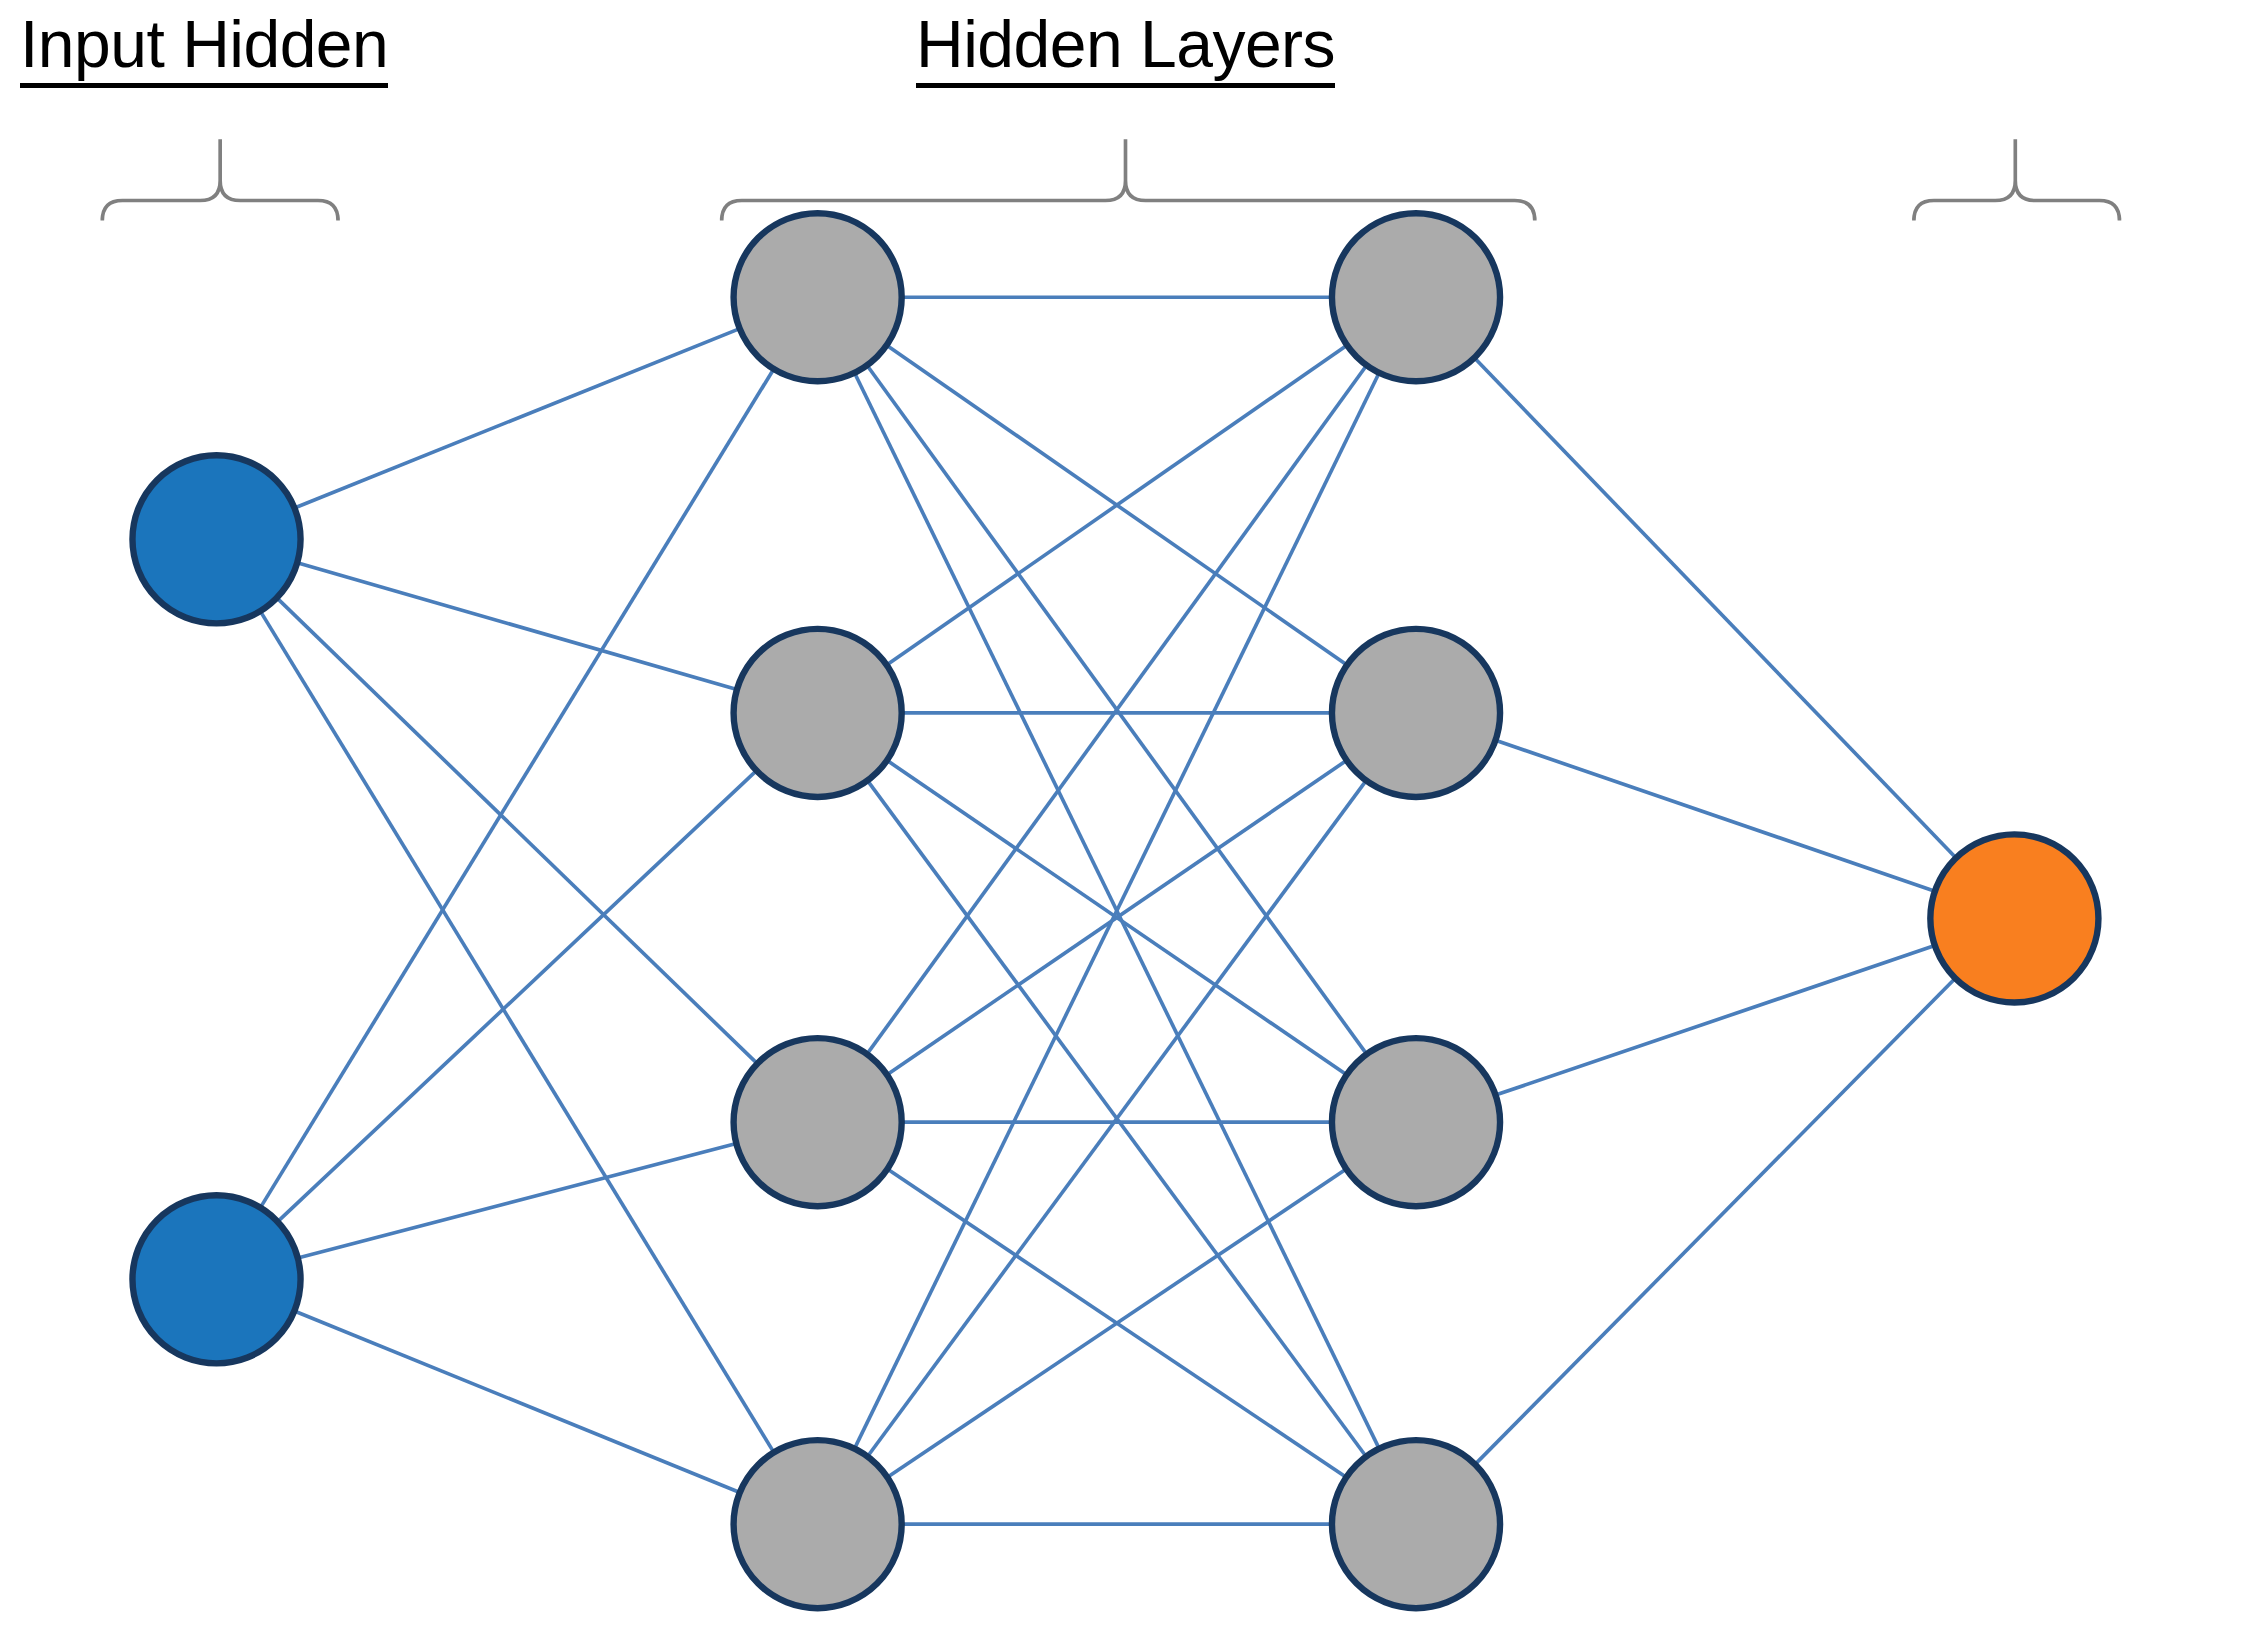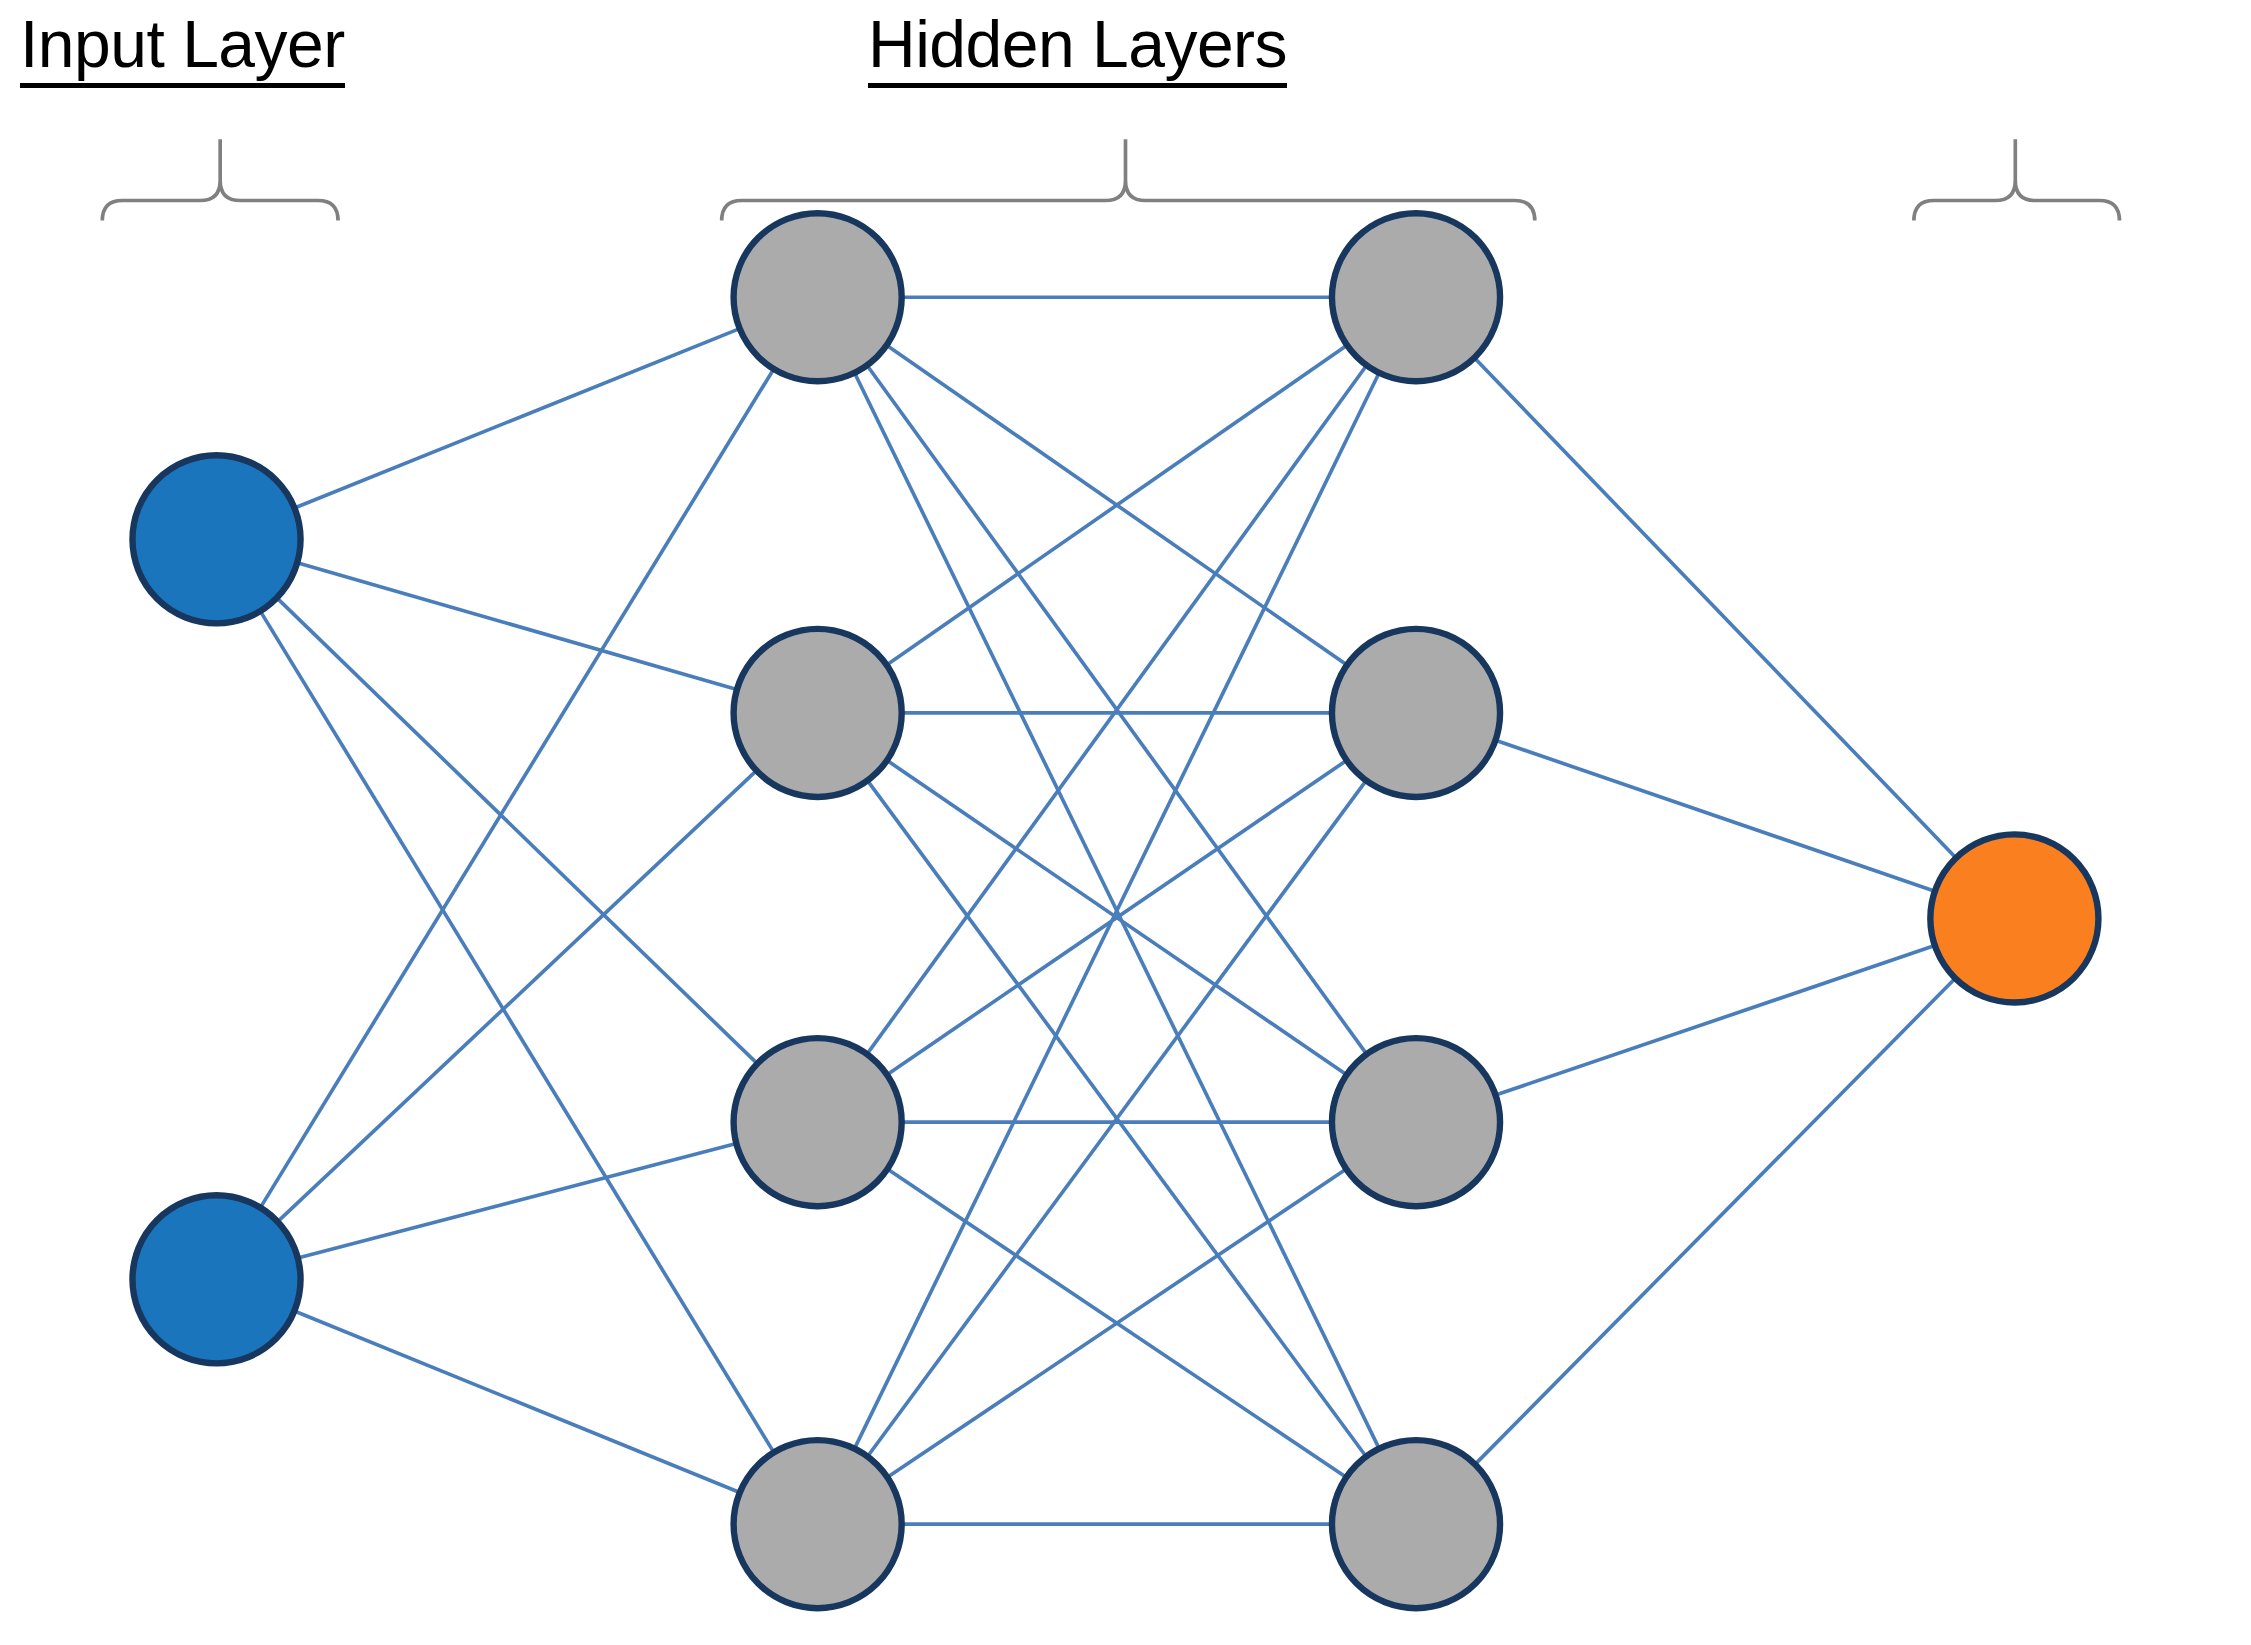--- a/index.html
+++ b/index.html
@@ -34,21 +34,21 @@
     font-size: 66px;
     font-weight: 400;
     color: #000000;
     white-space: nowrap;
     letter-spacing: -0.5px;
     line-height: 1;
     border-bottom: 5.5px solid #000000;
     padding-bottom: 5.5px;
   }
   #title-input    { left: 20px;   top: 11px; }
-  #title-hidden   { left: 868px; top: 11px; }
+  #title-hidden   { left: 916px; top: 11px; }
   #title-output   { left: 1826px; top: 11px; }
 </style>
 </head>
 <body>
 
 <div id="diagram-root">
 
   <svg id="nn-svg" viewBox="0 0 2464 1801">
     <g id="braces-group">
         <path d="M 112 238 L 112 241.07999999999998 Q 112 219.07999999999998 134 219.07999999999998 L 219 219.07999999999998 Q 241 219.07999999999998 241 197.07999999999998 L 241 152 L 241 197.07999999999998 Q 241 219.07999999999998 263 219.07999999999998 L 348 219.07999999999998 Q 370 219.07999999999998 370 241.07999999999998 L 370 238" fill="none" stroke="#808080" stroke-width="4" stroke-linecap="round"></path>
@@ -93,19 +93,19 @@
         <circle cx="895" cy="1228" r="92" fill="#ABABAB" stroke="#17375E" stroke-width="7"></circle>
         <circle cx="895" cy="1668" r="92" fill="#ABABAB" stroke="#17375E" stroke-width="7"></circle>
         <circle cx="1550" cy="325" r="92" fill="#ABABAB" stroke="#17375E" stroke-width="7"></circle>
         <circle cx="1550" cy="780" r="92" fill="#ABABAB" stroke="#17375E" stroke-width="7"></circle>
         <circle cx="1550" cy="1228" r="92" fill="#ABABAB" stroke="#17375E" stroke-width="7"></circle>
         <circle cx="1550" cy="1668" r="92" fill="#ABABAB" stroke="#17375E" stroke-width="7"></circle>
         <circle cx="2205" cy="1005" r="92" fill="#F97F1F" stroke="#17375E" stroke-width="7"></circle>
       </g>
   </svg>
 
-  <div class="layer-title" id="title-input">Input Layer</div>
+  <div class="layer-title" id="title-input">Input Hidden</div>
 
   <div class="layer-title" id="title-hidden">Hidden Layers</div>
 
 
 </div>
 
 
 </body></html>

